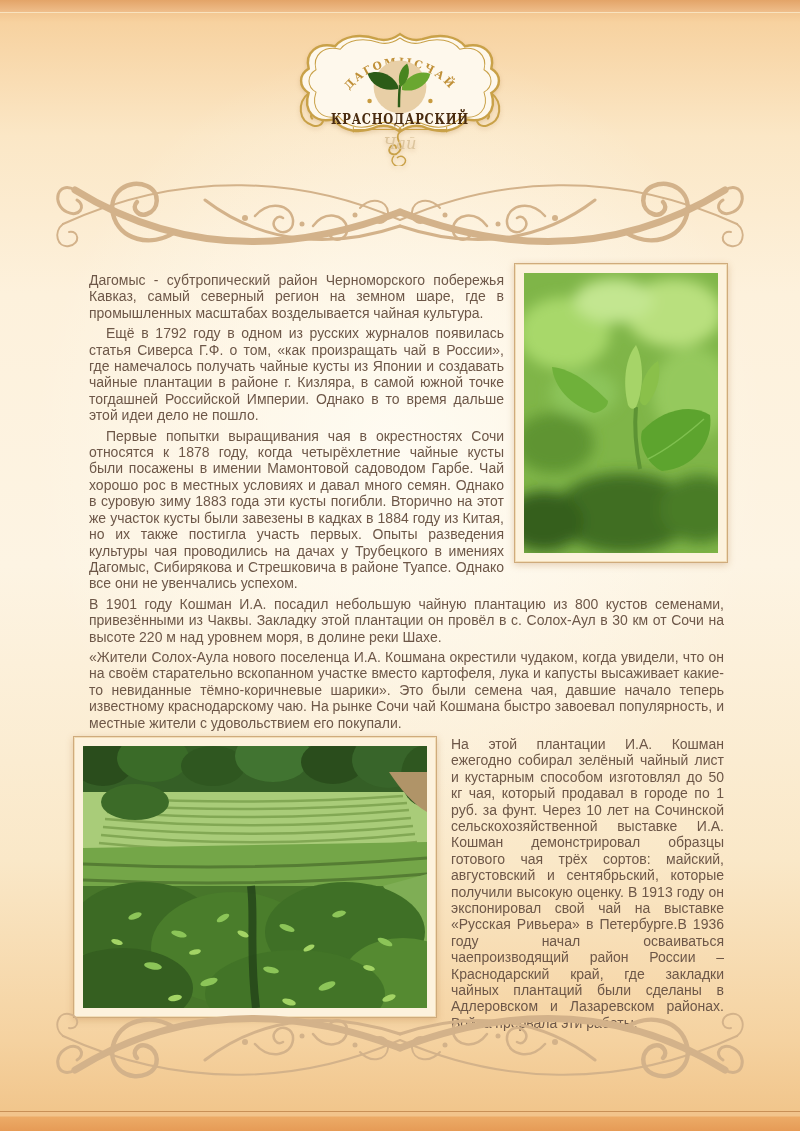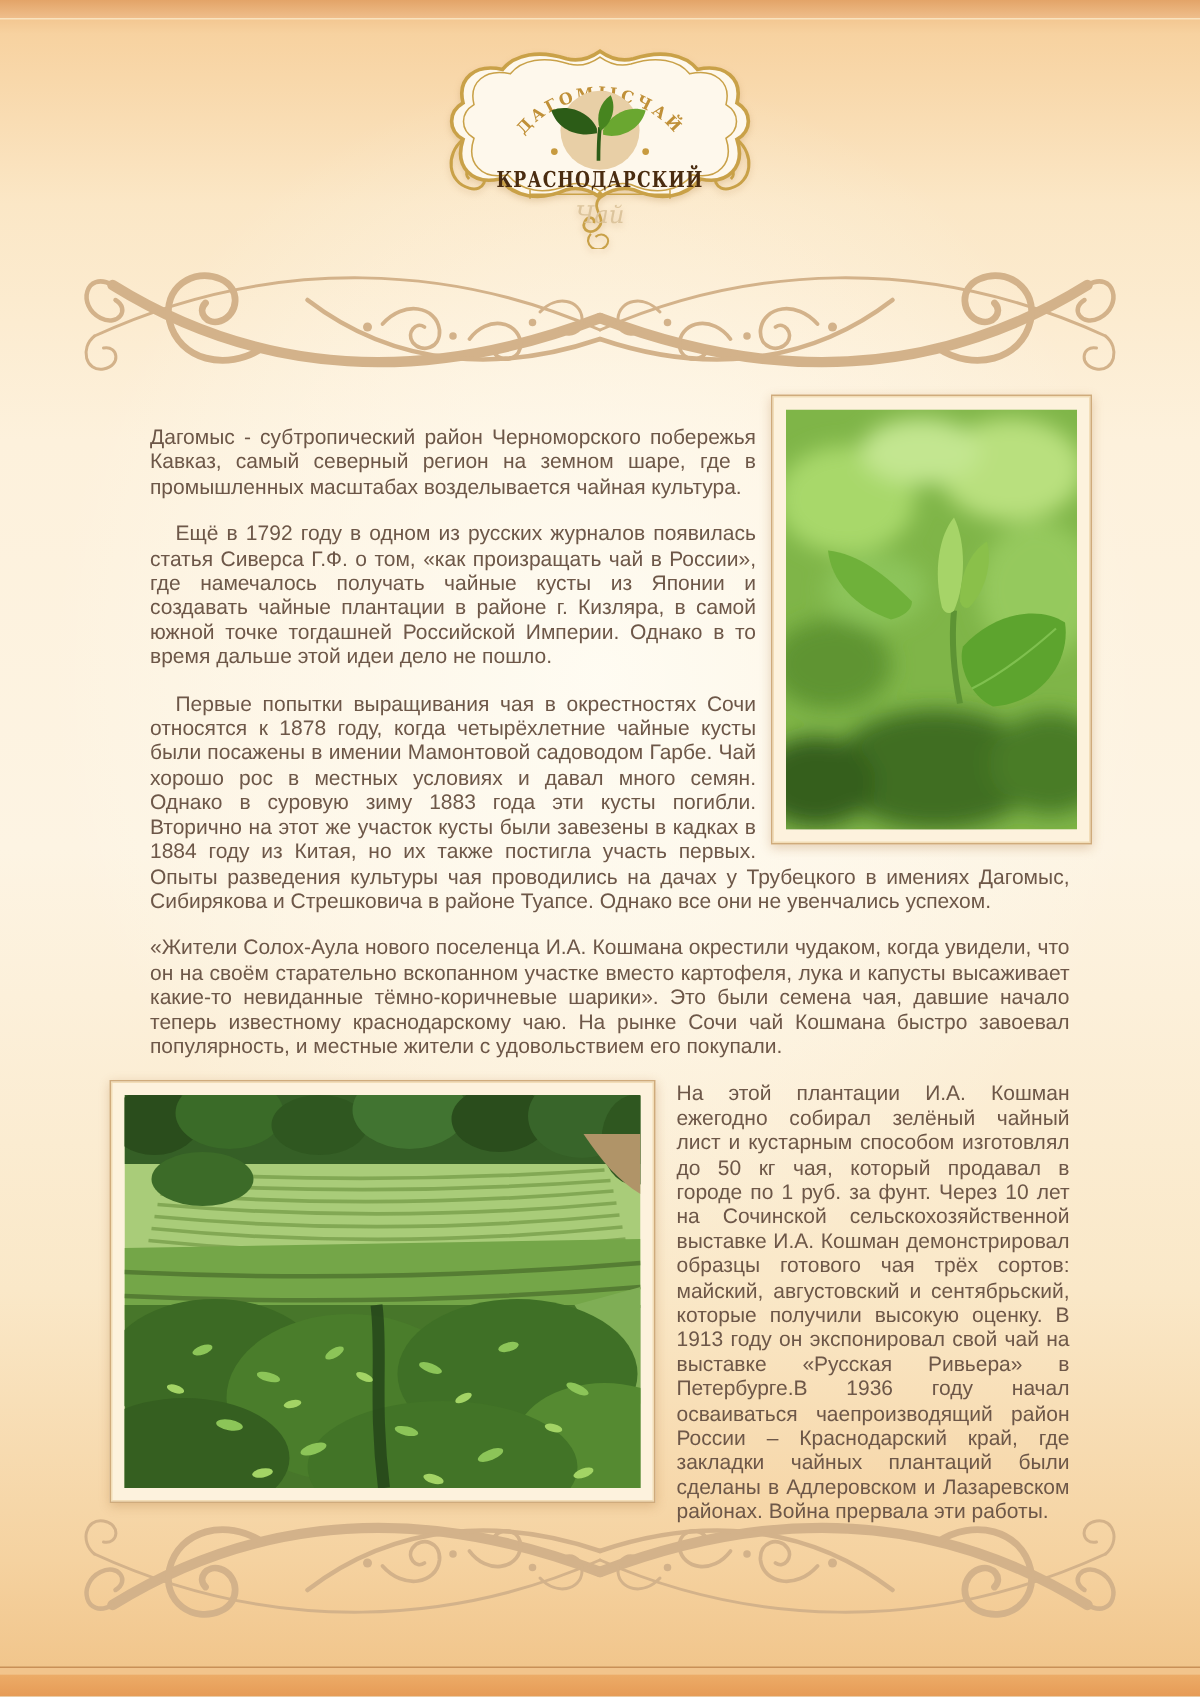--- a/index.html
+++ b/index.html
@@ -14,21 +14,21 @@
     background:linear-gradient(180deg,#e3a468,#efbe8b);border-bottom:1px solid #f9e3bf;}
   .edge-bottom{position:absolute;bottom:0;left:0;right:0;height:19px;border-top:1px solid #c89057;
     background:linear-gradient(180deg,#f2c48c 0,#f2c48c 4px,#ecab67 5px,#e69b56 100%);}
   .crest{position:absolute;top:26px;left:50%;transform:translateX(-50%);
     filter:drop-shadow(0 2px 2px rgba(170,120,55,.25));}
   .orn{position:absolute;left:50%;width:690px;height:100px;}
   .orn.top{top:160px;transform:translateX(-50%);}
   .orn.bottom{top:1000px;transform:translateX(-50%) scale(1,-1);}
   .article{position:absolute;top:268px;left:85px;width:643px;
     color:var(--text,#6d5748);font-size:14px;line-height:16.4px;text-align:justify;}
-  .article p{margin:15px;}
+  .article p{margin:4px;}
   .article p.ind{text-indent:17px;}
   .photo-frame{background:#fdf2dd;border:1px solid #cfab7c;padding:9px;
     box-shadow:0 2px 7px rgba(160,100,40,.28), inset 0 0 0 1px #f2ddb7;}
   .photo-frame svg{display:block;}
   .f-right{float:right;margin:-5px 0 10px 10px;}
   .f-left{float:left;margin:0 14px 8px -12px;}
   .bottom-sec{margin-top:5px;}
   .bottom-sec::after{content:"";display:block;clear:both;}
 </style>
 </head>
@@ -126,20 +126,21 @@
           <path d="M84 128 C66 110 48 96 28 94 C30 114 46 132 70 140 C78 138 84 134 84 128 Z" fill="#6fb13a"></path>
           <path d="M104 132 C98 108 102 84 112 72 C120 88 120 116 112 134 C109 137 106 136 104 132 Z" fill="#a6d468"></path>
           <path d="M116 128 C116 108 124 94 134 88 C138 104 132 122 122 132 C119 133 117 131 116 128 Z" fill="#8ac04a"></path>
         </g>
       </svg>
     </div>
 
     <p>Дагомыс - субтропический район Черноморского побережья Кавказ, самый северный регион на земном шаре, где в промышленных масштабах возделывается чайная культура.</p>
     <p class="ind">Ещё в 1792 году в одном из русских журналов появилась статья Сиверса Г.Ф. о том, «как произращать чай в России», где намечалось получать чайные кусты из Японии и создавать чайные плантации в районе г. Кизляра, в самой южной точке тогдашней Российской Империи. Однако в то время дальше этой идеи дело не пошло.</p>
     <p class="ind">Первые попытки выращивания чая в окрестностях Сочи относятся к 1878 году, когда четырёхлетние чайные кусты были посажены в имении Мамонтовой садоводом Гарбе. Чай хорошо рос в местных условиях и давал много семян. Однако в суровую зиму 1883 года эти кусты погибли. Вторично на этот же участок кусты были завезены в кадках в 1884 году из Китая, но их также постигла участь первых. Опыты разведения культуры чая проводились на дачах у Трубецкого в имениях Дагомыс, Сибирякова и Стрешковича в районе Туапсе. Однако все они не увенчались успехом.</p>
+    <p>В 1901 году Кошман И.А. посадил небольшую чайную плантацию из 800 кустов семенами, привезёнными из Чаквы. Закладку этой плантации он провёл в с. Солох-Аул в 30 км от Сочи на высоте 220 м над уровнем моря, в долине реки Шахе.</p>
     <p>«Жители Солох-Аула нового поселенца И.А. Кошмана окрестили чудаком, когда увидели, что он на своём старательно вскопанном участке вместо картофеля, лука и капусты высаживает какие-то невиданные тёмно-коричневые шарики». Это были семена чая, давшие начало теперь известному краснодарскому чаю. На рынке Сочи чай Кошмана быстро завоевал популярность, и местные жители с удовольствием его покупали.</p>
 
     <div class="bottom-sec">
 
       <div class="photo-frame f-left">
         <svg width="344" height="262" viewBox="0 0 344 262">
           <rect width="344" height="262" fill="#a9cc79"></rect>
 
           <g>
             <rect width="344" height="46" fill="#355f26"></rect>

